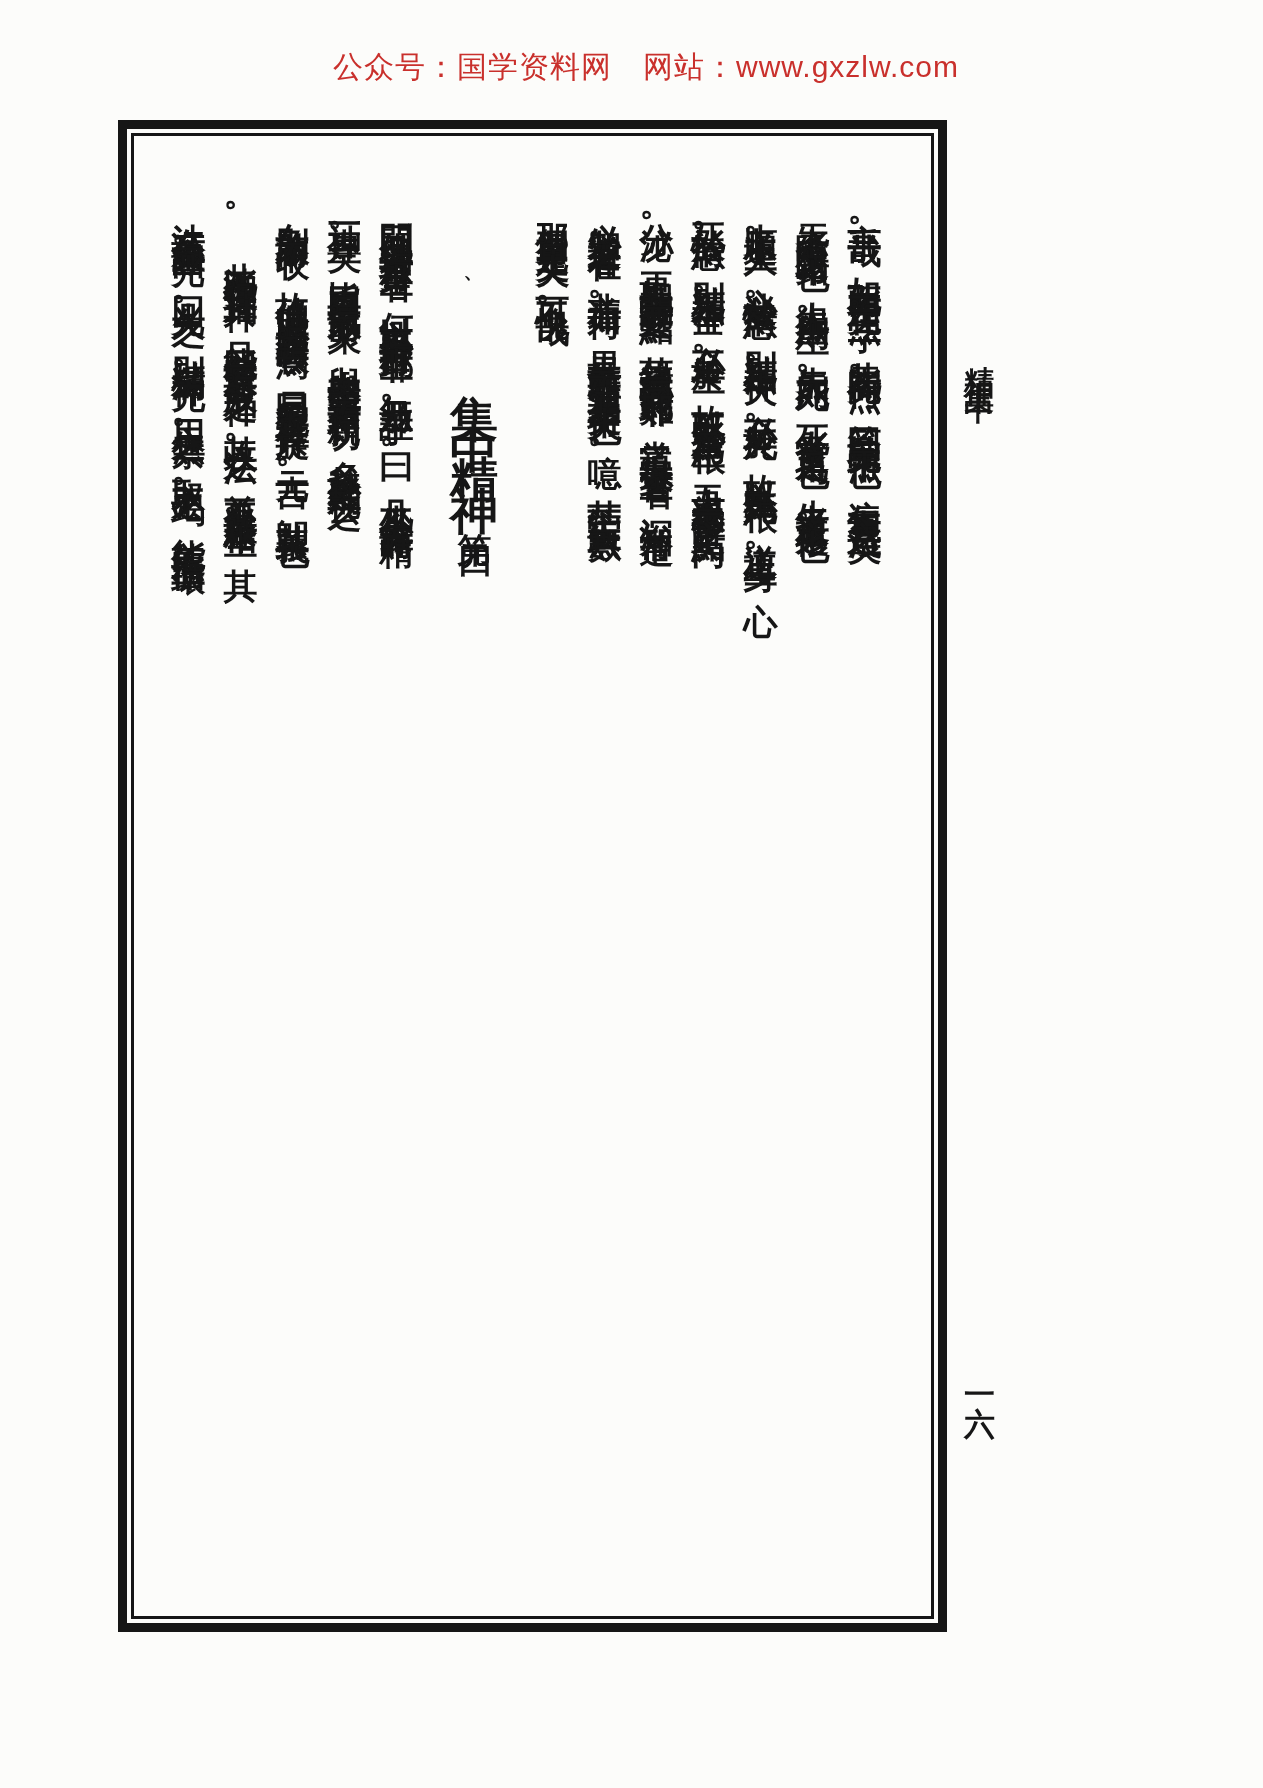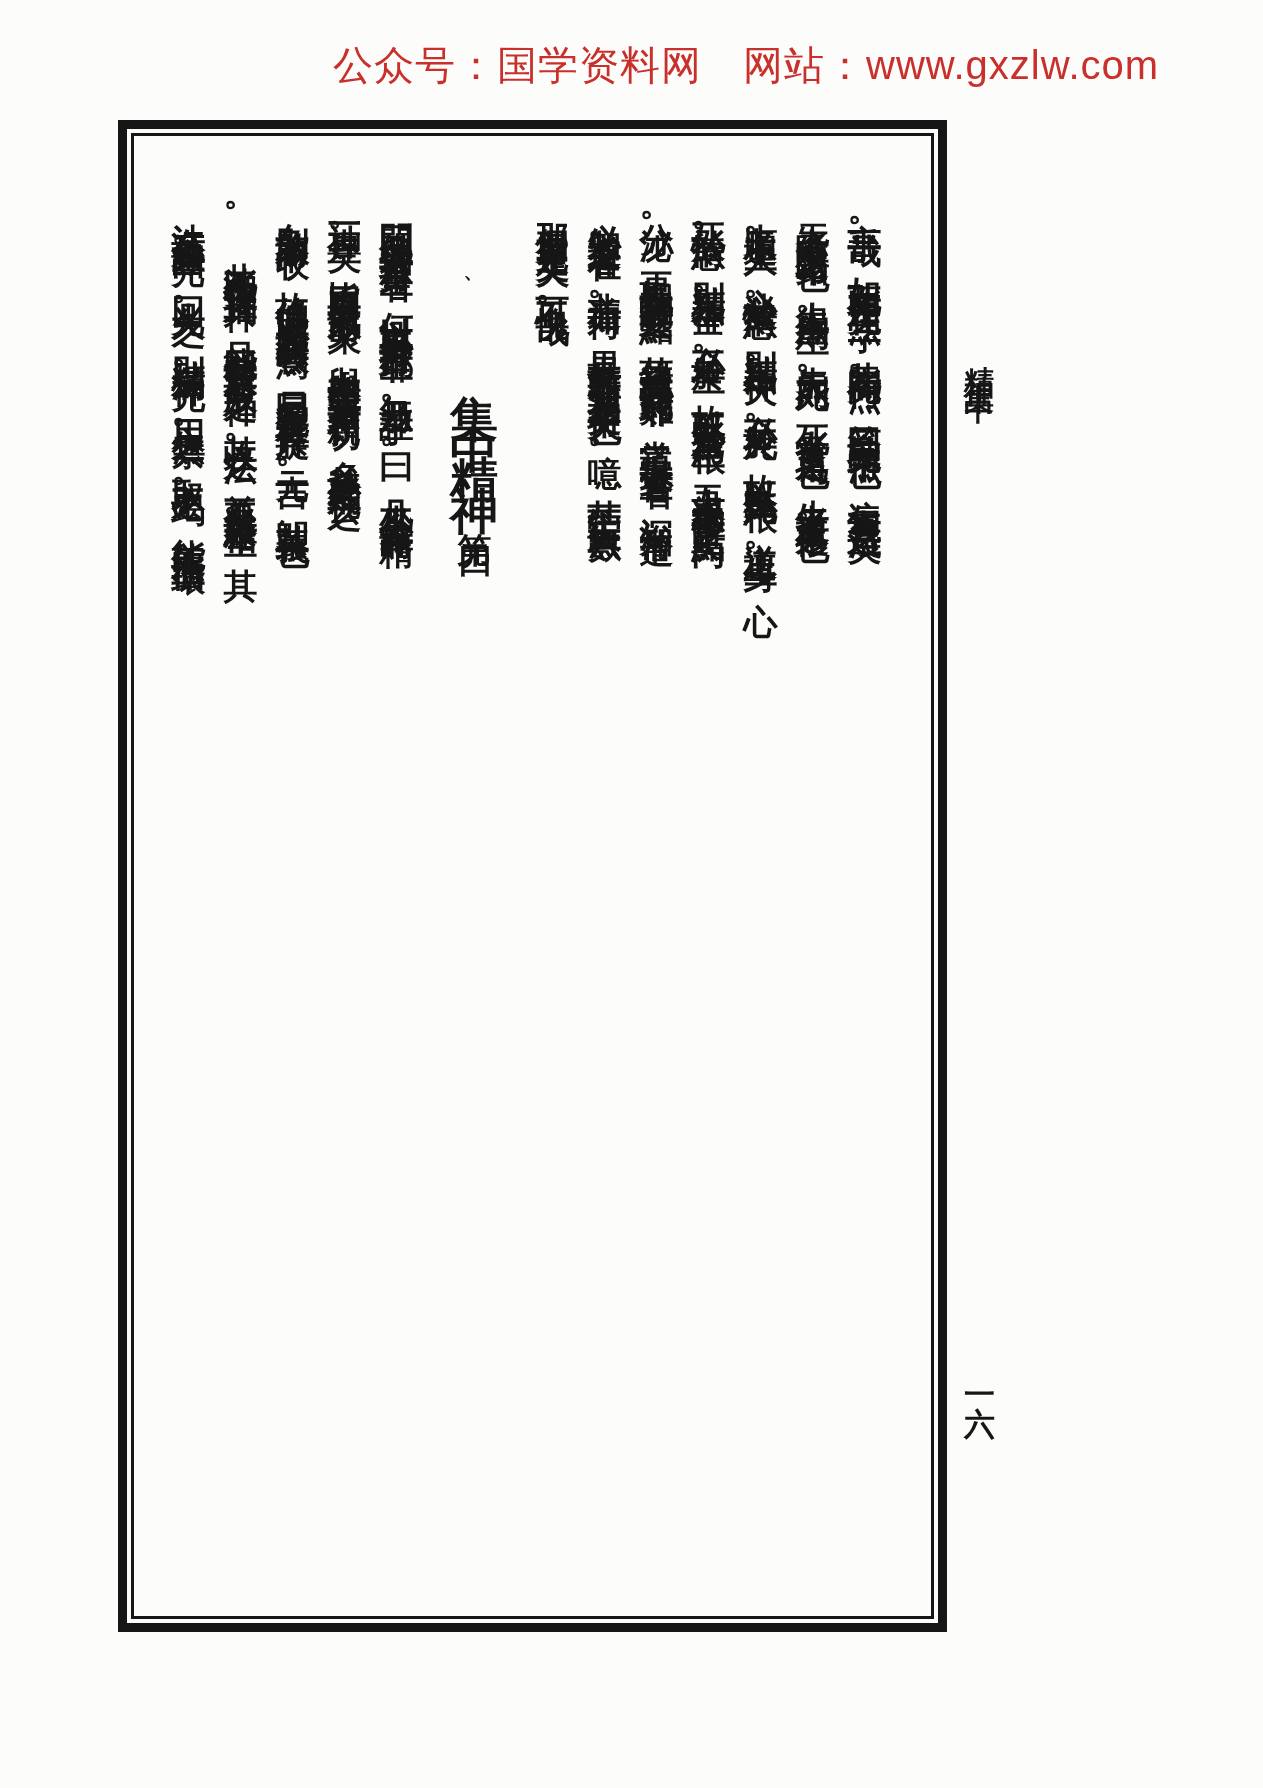--- a/index.html
+++ b/index.html
@@ -11,22 +11,22 @@
   body{background:#ffffff;font-family:"Liberation Serif","DejaVu Serif",serif;}
   .screen{
     position:relative;
     width:1263px;height:1788px;
     background:var(--paper);
     overflow:hidden;
   }
   
   .red-banner{
     position:absolute;
-    left:333px;top:38px;
-    font-size:40px;
+    left:333px;top:47px;
+    font-size:30px;
     letter-spacing:1px;
     color:var(--banner-red);
     font-family:"Liberation Sans","DejaVu Sans",sans-serif;
     white-space:nowrap;
     text-align:center;
   }
   
   .page-frame{
     position:absolute;
     left:118px;top:120px;

